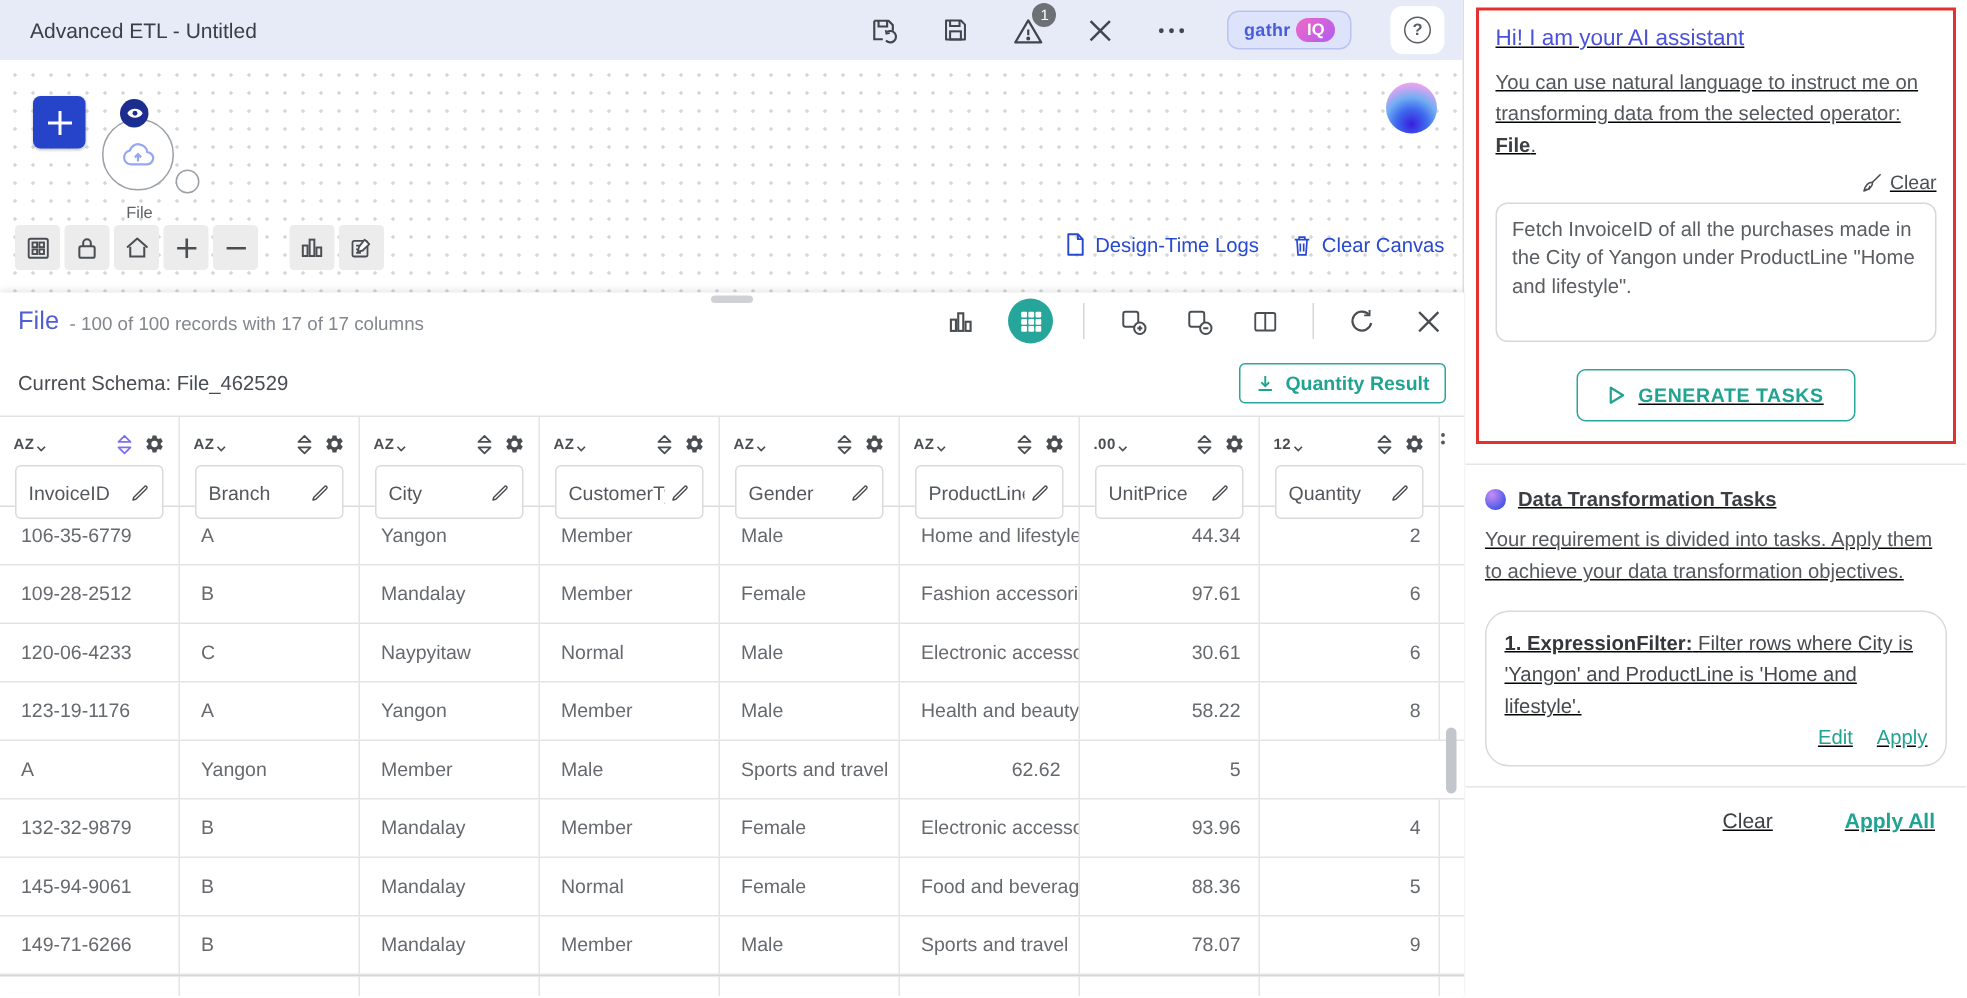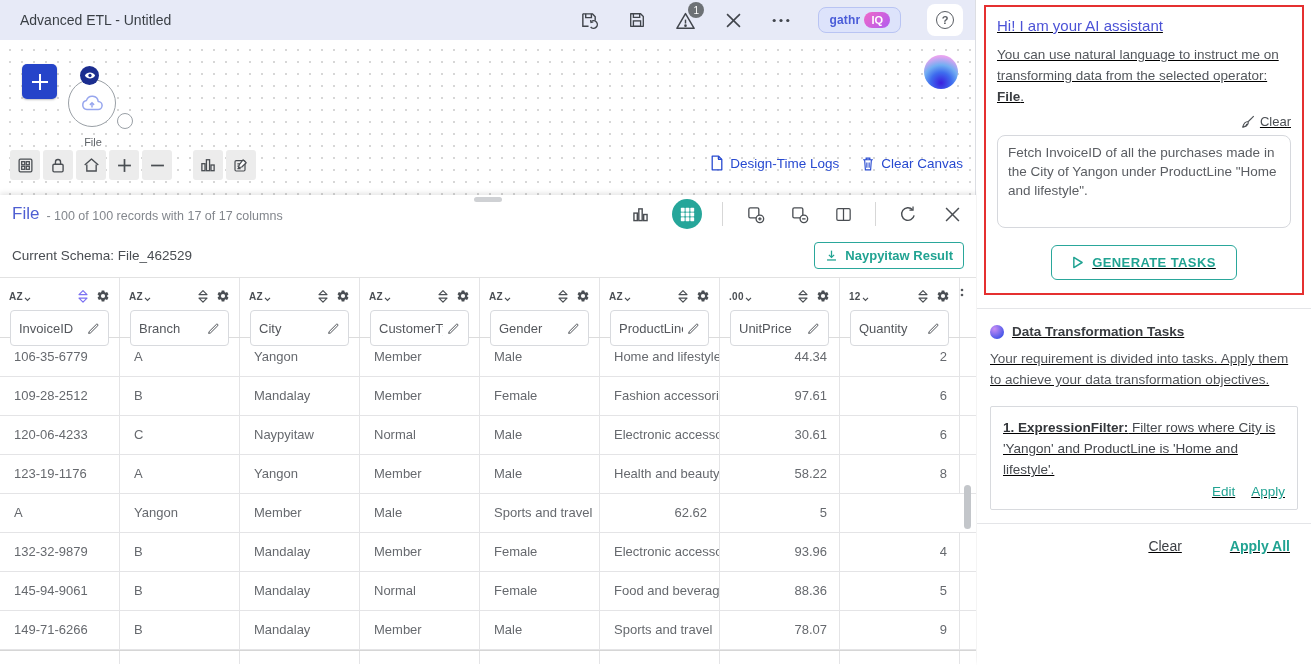--- a/index.html
+++ b/index.html
@@ -82,21 +82,21 @@
   .ai-intro { font-size:13.5px; color:#53575c; line-height:21px; margin-top:10px; }
   .ai-intro b { color:#3b3e42; }
   .ai-clear { display:flex; justify-content:flex-end; align-items:center; gap:5px; font-size:13px; color:#4b4f54; margin:7px 0 6px; cursor:pointer; }
   .prompt { width:100%; height:93px; border:1px solid #d6d8dd; border-radius:8px; padding:7px 10px; font-size:13.5px; line-height:19px; color:#5a5d62; font-family:"Liberation Sans",sans-serif; resize:none; outline:none; }
   .gen-row { display:flex; justify-content:center; }
   .gen-btn { margin-top:13px; display:inline-flex; align-items:center; gap:9px; padding:9px 20px; background:#fff; border:1px solid #2aa79b; border-radius:6px; color:#21a392; font-size:13px; font-weight:700; letter-spacing:.4px; cursor:pointer; font-family:"Liberation Sans",sans-serif; }
   .panel-divider { height:1px; background:#e4e5e8; margin:13px -13px 0; }
   .tasks-head { display:flex; align-items:center; gap:8px; margin-top:15px; font-size:13.5px; color:#3b3e42; }
   .grad-dot { width:14px; height:14px; border-radius:50%; background:radial-gradient(circle at 32% 28%, #c98df5, #4656e8 75%); }
   .tasks-desc { font-size:13.5px; color:#55585d; line-height:21px; margin:9px 0 16px; }
-  .task-card { border:1px solid #d8dade; border-radius:2px; padding:10px 12px 9px; margin-bottom:12px; }
+  .task-card { border:1px solid #d8dade; border-radius:16px; padding:10px 12px 9px; margin-bottom:12px; }
   .task-text { font-size:13.5px; line-height:21px; color:#46494e; }
   .task-text b { color:#33363a; }
   .task-actions { text-align:right; margin-top:2px; }
   .task-action { color:#21a392; font-size:13.5px; margin-left:16px; cursor:pointer; }
   .panel-footer { display:flex; justify-content:flex-end; align-items:center; gap:48px; padding:14px 8px 0 0; }
   .foot-clear { font-size:14px; color:#3c3f44; font-weight:500; cursor:pointer; }
   .foot-apply { font-size:14px; color:#21a392; font-weight:700; cursor:pointer; }
 
   svg { display:block; }
 </style>
@@ -317,21 +317,21 @@
       </div>
 
       <div class="schemabar">
         <span class="schema-label">Current Schema: File_462529</span>
         <button class="dl-btn">
           <svg width="13" height="13" viewBox="0 0 16 16" fill="none" stroke="#21a392" stroke-width="1.6">
               <path d="M8 2v8"></path>
               <path d="M4.8 7.2 8 10.4l3.2-3.2"></path>
               <path d="M2.5 13.5h11"></path>
             </svg>
-          <span>Naypyitaw Result</span>
+          <span>Quantity Result</span>
         </button>
       </div>
 
       <div class="thead" id="cols">
           <div class="hcell">
             <div class="htop">
               <span class="dtype">AZ<svg width="7" height="5" viewBox="0 0 8 6">
                   <path d="M1 1l3 3 3-3" fill="none" stroke="currentColor" stroke-width="1.4"></path>
                 </svg></span>
               <span class="hicons">

